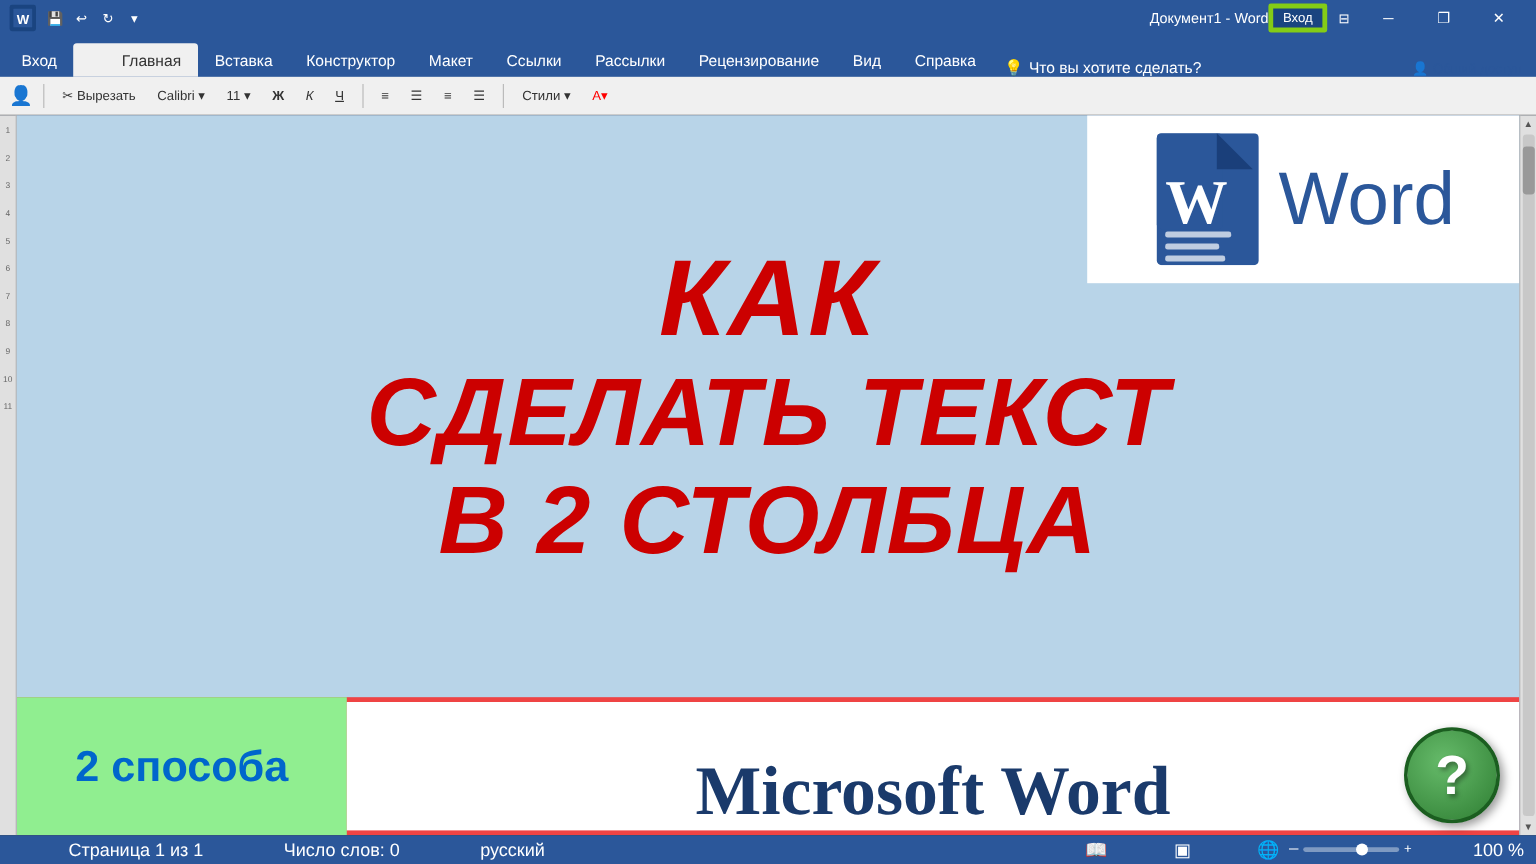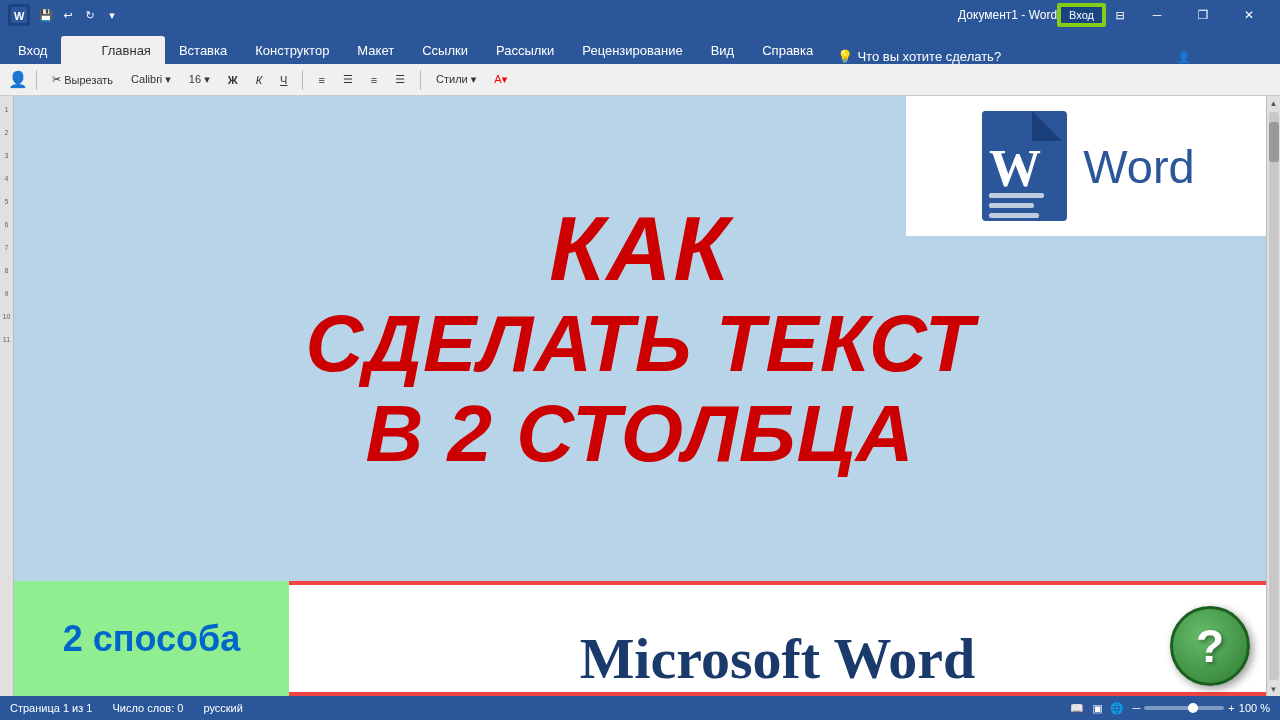--- a/index.html
+++ b/index.html
@@ -135,21 +135,21 @@
       justify-content: center;
       gap: 16px;
     }
 
     .word-icon-svg {
       width: 90px;
       height: 110px;
     }
 
     .word-text-label {
-      font-size: 47px;
+      font-size: 62px;
       font-weight: 200;
       color: #2b579a;
       font-family: 'Segoe UI', Arial, sans-serif;
     }
 
     
     .bottom-section {
       height: 115px;
       background: #ef4444;
       display: flex;
@@ -231,21 +231,21 @@
     
     .status-bar {
       width: 100%;
       height: 24px;
       background: #2b579a;
       display: flex;
       align-items: center;
       padding: 0 10px;
       gap: 20px;
     }
-    .status-item { color: white; font-size: 11px; }
+    .status-item { color: white; font-size: 15px; margin-left: 47px; }
     .status-right { margin-left: auto; display: flex; align-items: center; gap: 8px; }
     .zoom-controls { display: flex; align-items: center; gap: 4px; color: white; font-size: 11px; }
     .zoom-slider { width: 80px; height: 4px; background: rgba(255,255,255,0.4); border-radius: 2px; position: relative; }
     .zoom-thumb { width: 10px; height: 10px; background: white; border-radius: 50%; position: absolute; top: -3px; left: 55%; }
 
     .ruler-tick { font-size: 7px; color: #666; margin: 8px 0; }
 
     
     .ribbon-right-actions { margin-left: auto; display: flex; align-items: center; gap: 8px; padding-right: 8px; }
     .share-btn { font-size: 11px; color: #2b579a; display: flex; align-items: center; gap: 3px; cursor: pointer; }
@@ -307,21 +307,21 @@
   </div>
 
   <div class="ribbon-toolbar">
     <span style="font-size:16px;">👤</span>
     <div class="toolbar-separator"></div>
     <span class="toolbar-btn">
       <span>✂</span>
       <span>Вырезать</span>
     </span>
     <span class="toolbar-btn">Calibri ▾</span>
-    <span class="toolbar-btn">16 ▾</span>
+    <span class="toolbar-btn">11 ▾</span>
     <span class="toolbar-btn">
         <b>Ж</b>
       </span>
     <span class="toolbar-btn">
         <i>К</i>
       </span>
     <span class="toolbar-btn">
         <u>Ч</u>
       </span>
     <div class="toolbar-separator"></div>

